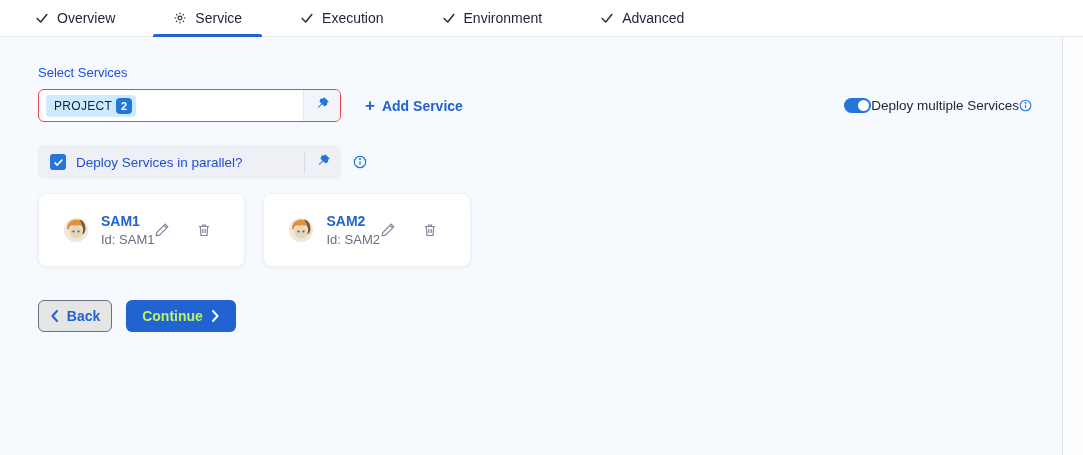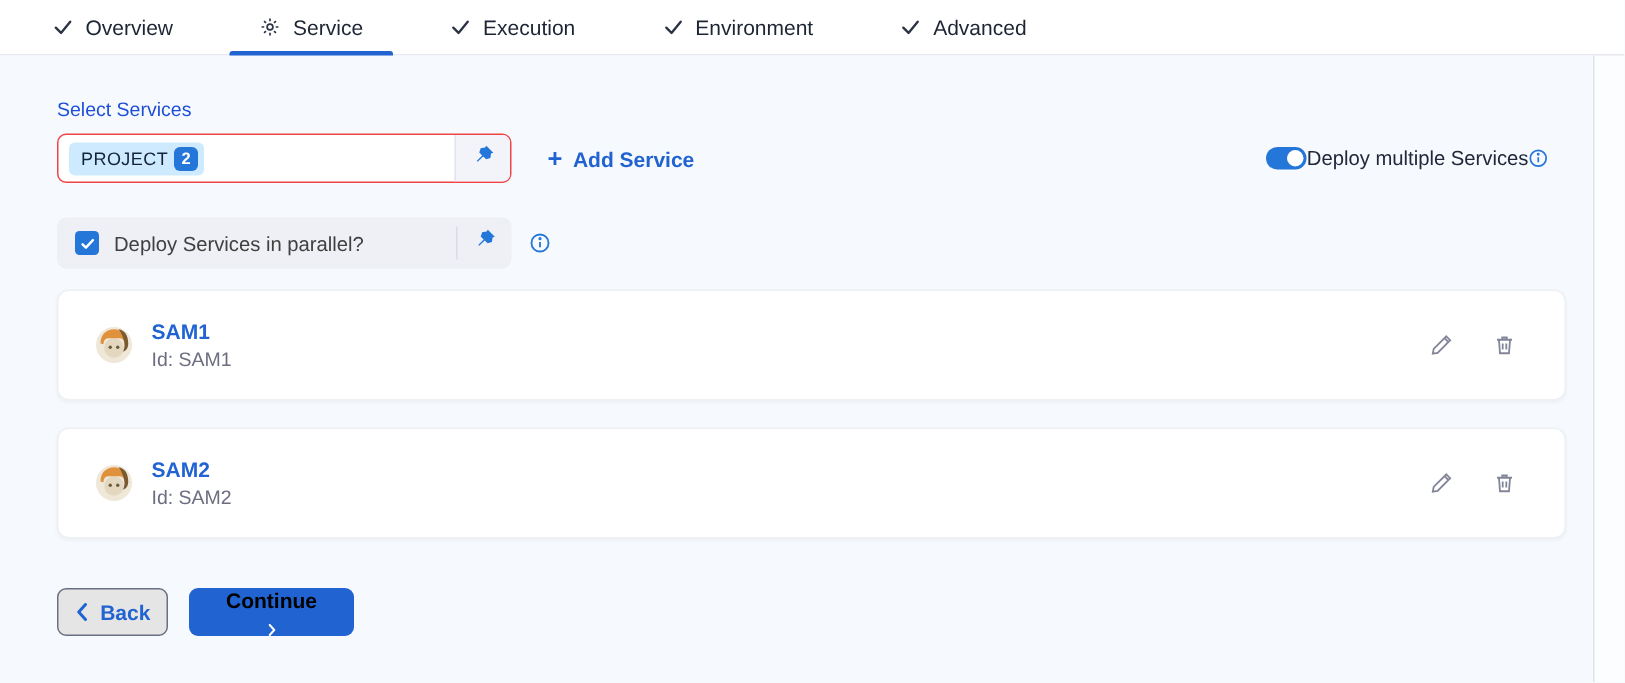--- a/index.html
+++ b/index.html
@@ -77,25 +77,25 @@
   .row2 { display:flex; align-items:center; margin-top:23px; gap:12px; }
   .checkbox-box {
     display:flex; align-items:center; width:303px; height:34px;
     background:#eff0f6; border-radius:6px; padding-left:12px;
   }
   .checkbox {
     width:16px; height:16px; border-radius:3px; background:#2476d8;
     display:flex; align-items:center; justify-content:center; cursor:pointer;
     flex-shrink:0;
   }
-  .checkbox-label { font-size:13.5px; color:#404040; margin-left:10px; flex:1; }
+  .checkbox-label { font-size:13.5px; color:#1d4ed8; margin-left:10px; flex:1; }
   .cb-divider { width:1px; height:22px; background:#d9dbe6; }
   .cb-pin { width:36px; display:flex; align-items:center; justify-content:center; cursor:pointer; }
   
-  .cards { margin-top:14px; display:flex; flex-direction:column; gap:18px; }
+  .cards { margin-top:14px; display:flex; flex-direction:row; gap:18px; }
   .card {
     height:74px; background:#ffffff; border-radius:8px;
     border:1px solid #eef0f4;
     box-shadow:0 1px 3px rgba(40,48,70,.06);
     display:flex; align-items:center; padding:0 24px;
   }
   .avatar {
     width:26px; height:26px; border-radius:50%; overflow:hidden; flex-shrink:0;
   }
   .card-text { margin-left:12px; }
@@ -108,21 +108,21 @@
   .btn {
     height:32px; border-radius:6px; font-size:14px; font-weight:bold;
     display:flex; align-items:center; justify-content:center; gap:8px;
     cursor:pointer; font-family:inherit;
   }
   .btn-back {
     width:74px; background:#e5e5e5; color:#2063d1;
     border:1px solid #6b6f82;
   }
   .btn-continue {
-    width:110px; background:#2063d1; color:#000000; border:none;flex-direction:column;
+    width:110px; background:#2063d1; color:#bef264; border:none;
   }
   .info-icon { display:flex; align-items:center; cursor:pointer; }
 </style>
 </head>
 <body>
 
 <nav class="tabbar">
   <div class="tab">
     <span class="t-icon">
       <svg width="14" height="14" viewBox="0 0 16 16">

